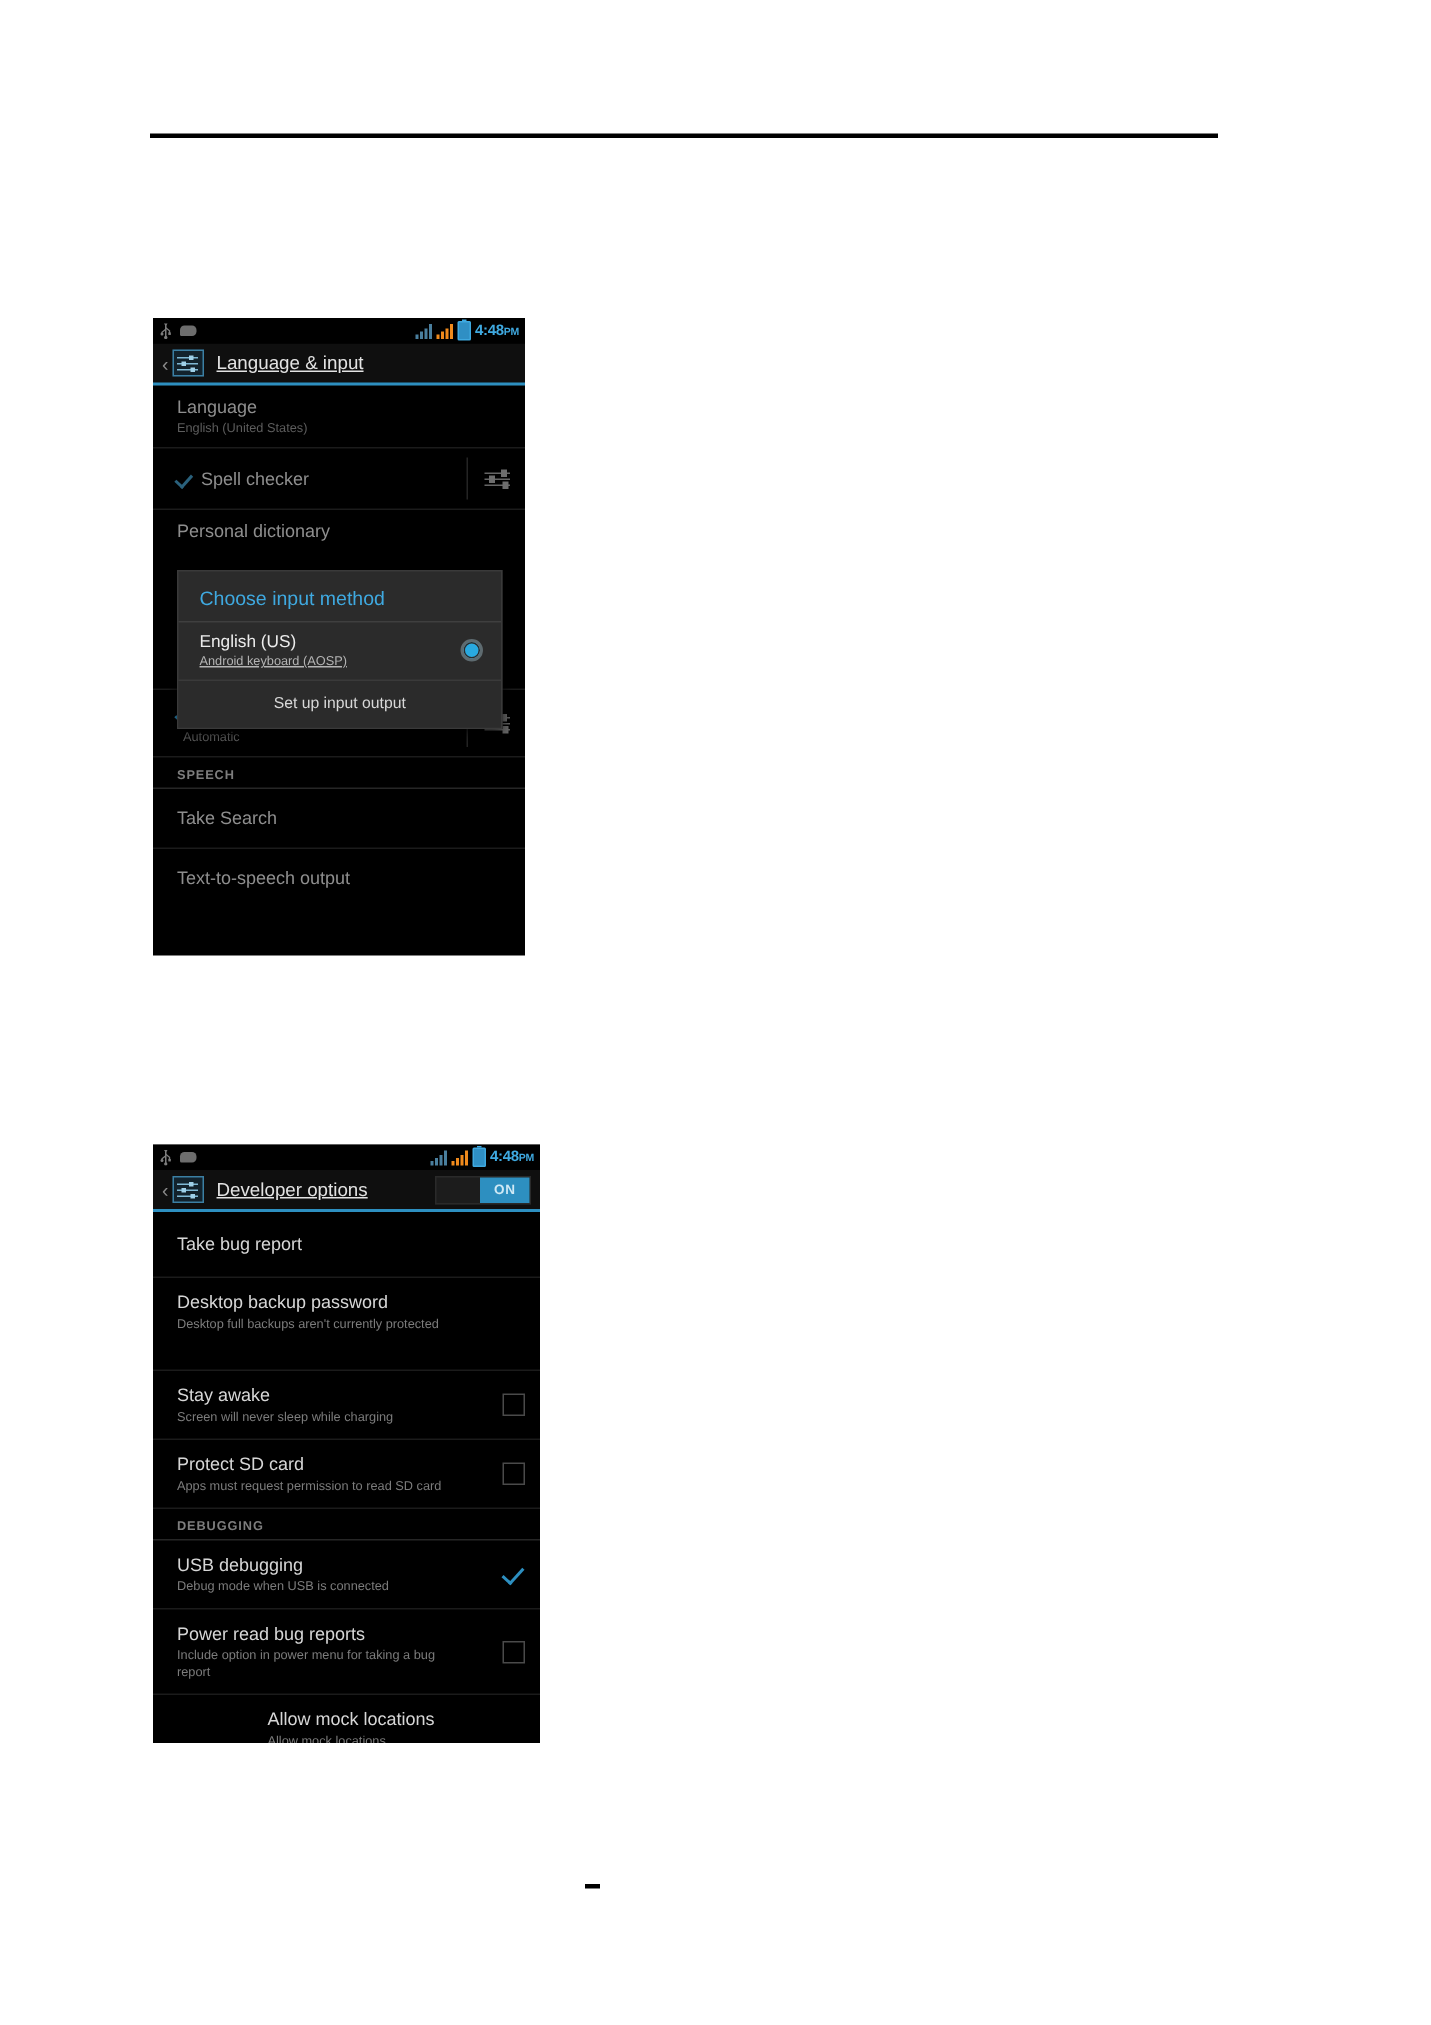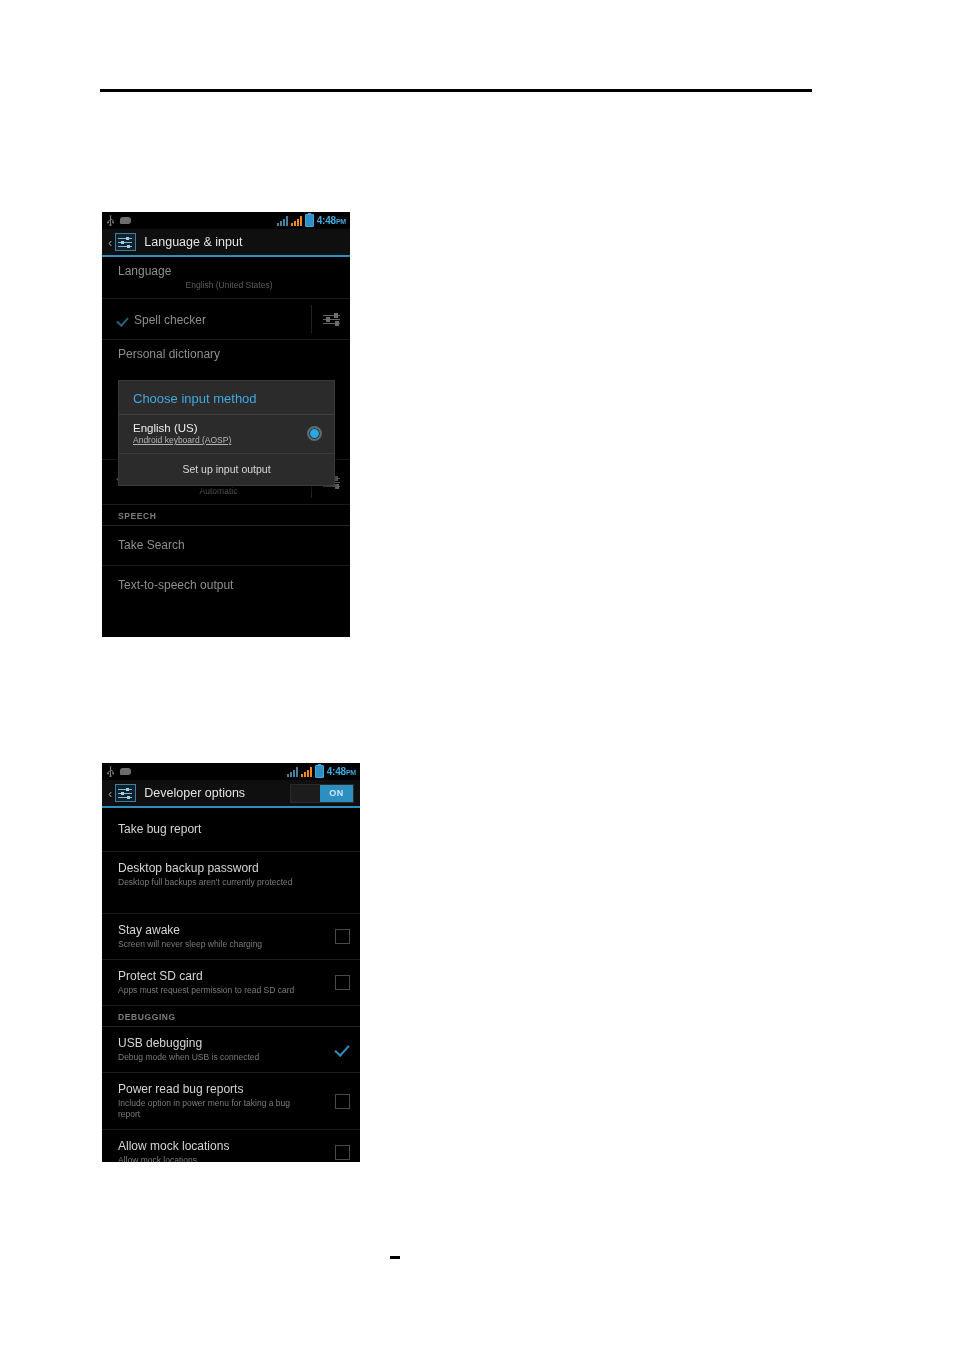--- a/index.html
+++ b/index.html
@@ -146,20 +146,21 @@
     width: 3px; height: 3px;
     background: #9fd0e8;
   }
   .app-icon span:nth-child(1)::after { left: 8px; }
   .app-icon span:nth-child(2)::after { left: 3px; }
   .app-icon span:nth-child(3)::after { left: 9px; }
   .actionbar-title {
     margin-left: 8px;
     font-size: 12.5px;
     color: #e3e3e3;
+    text-decoration: underline;
   }
   .toggle-switch {
     margin-left: auto;
     width: 62px; height: 17px;
     display: flex;
     background: #1c1c1c;
     border: 1px solid #2a2a2a;
   }
   .toggle-track-off { flex: 1; }
   .toggle-knob-on {
@@ -188,21 +189,21 @@
     color: #d6d6d6;
     line-height: 1.25;
   }
   .row-title.dim { color: #8e8e8e; }
   .row-sub {
     font-size: 8.5px;
     color: #7c7c7c;
     line-height: 1.3;
     margin-top: 1px;
   }
-  .row-sub.dimmer { color: #5d5d5d; text-align: center; }
+  .row-sub.dimmer { color: #5d5d5d; }
   .row-flex { display: flex; align-items: center; }
   .row-flex .row-main { flex: 1; min-width: 0; }
 
   .section-header {
     font-size: 8.5px;
     color: #7d7d7d;
     letter-spacing: 0.6px;
     padding: 6px 10px 4px 16px;
     border-bottom: 1px solid #262626;
     font-weight: bold;
@@ -542,21 +543,21 @@
     </div>
 
     <div class="row row-flex" style="padding-top:9px;padding-bottom:9px;">
       <div class="row-main">
         <div class="row-title">Power read bug reports</div>
         <div class="row-sub" style="max-width:190px;">Include option in power menu for taking a bug report</div>
       </div>
       <span class="checkbox"></span>
     </div>
 
-    <div class="row row-flex" style="padding-top:9px;padding-bottom:9px;">
+    <div class="row row-flex" style="padding-top:9px;padding-bottom:9px;flex-direction:column;">
       <div class="row-main">
         <div class="row-title">Allow mock locations</div>
         <div class="row-sub">Allow mock locations</div>
       </div>
       <span class="checkbox"></span>
     </div>
 
     <div class="row no-div" style="padding-top:9px;">
       
       

